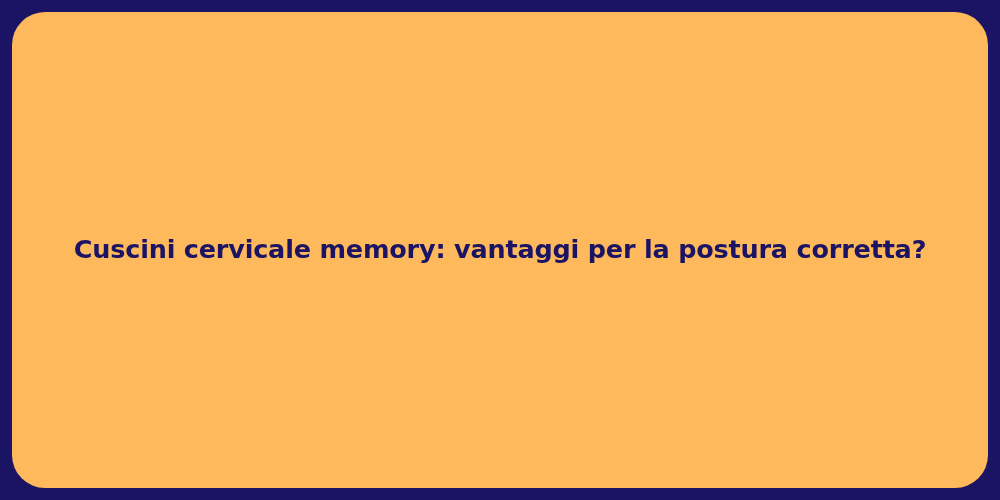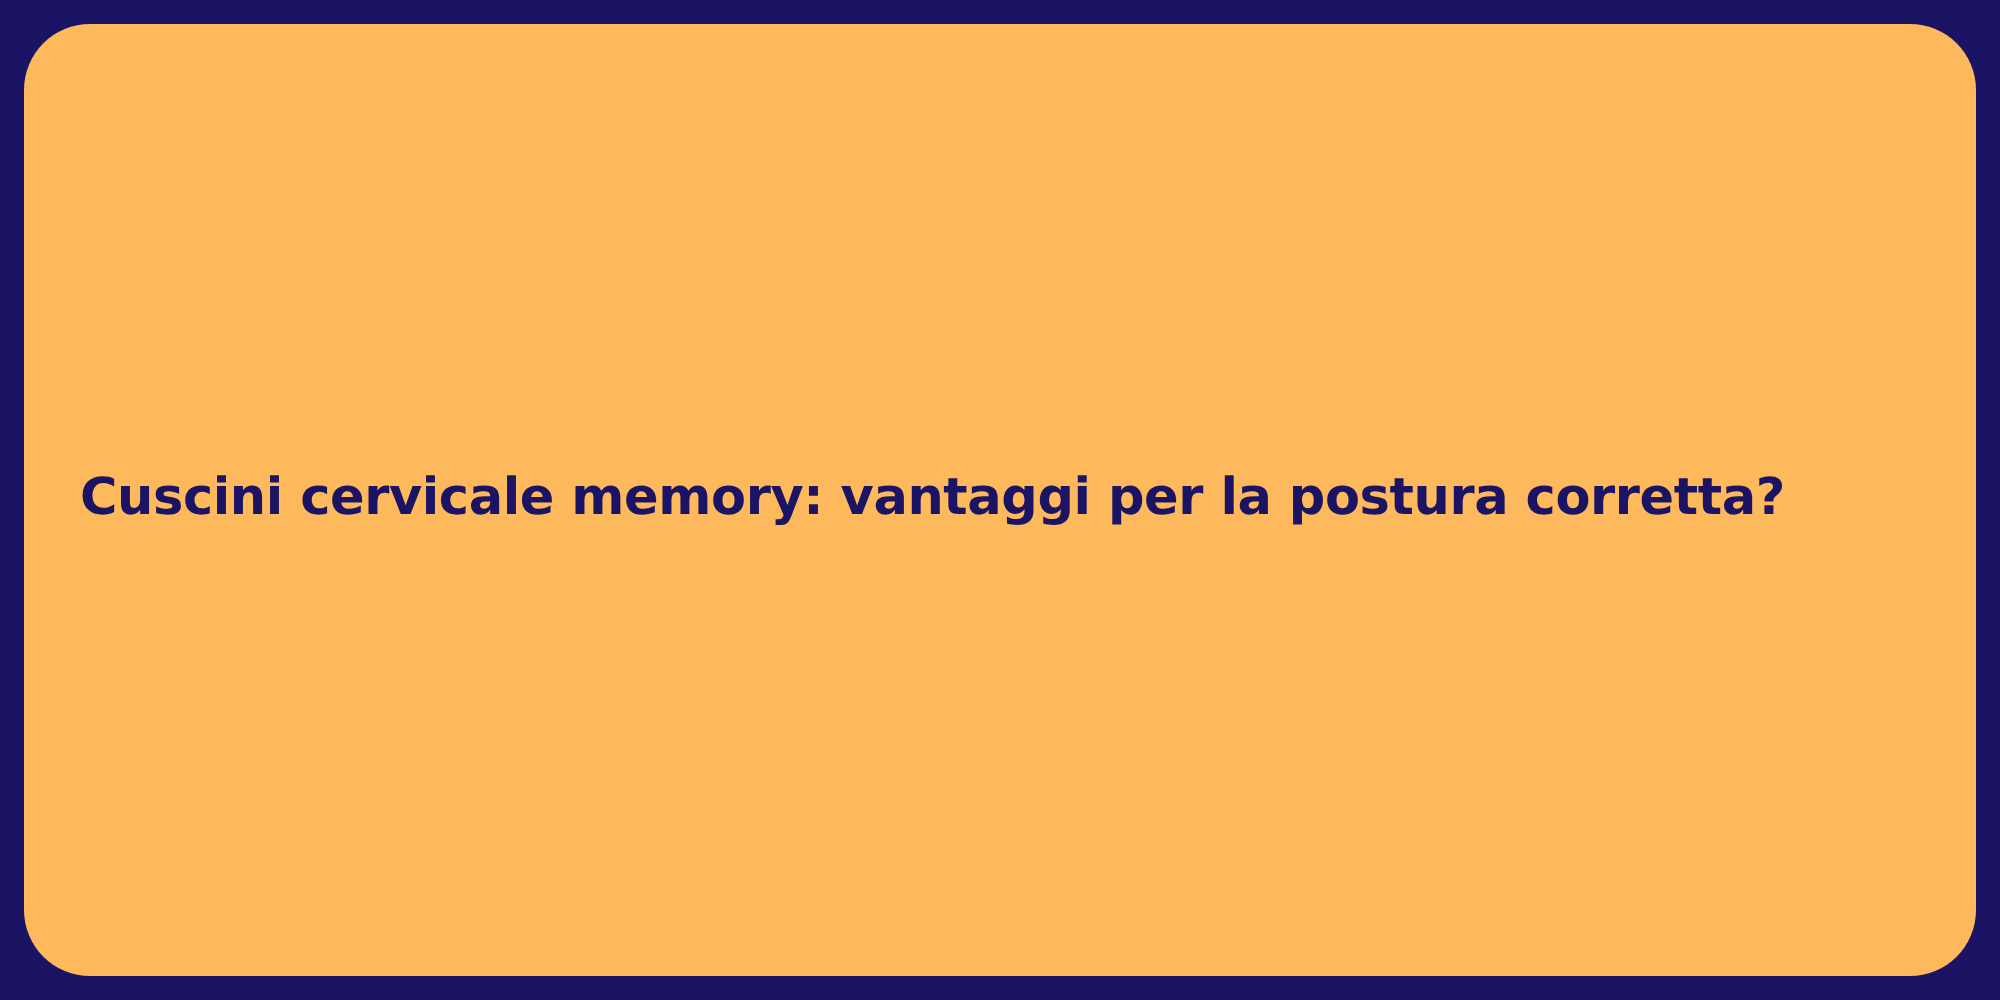--- a/index.html
+++ b/index.html
@@ -21,20 +21,21 @@
     display: block;
   }
   #card-panel {
     box-sizing: border-box;
     width: 100%;
     height: 100%;
     background: #fdb95c;
     border-radius: 33px;
     display: flex;
     align-items: center;
+    justify-content: center;
     overflow: hidden;
   }
   #headline {
     margin: 0;
     padding: 0 28px;
     color: #1b1464;
     font-family: "DejaVu Sans", "Liberation Sans", sans-serif;
     font-size: 33px;
     font-weight: 700;
     line-height: 1.25;

